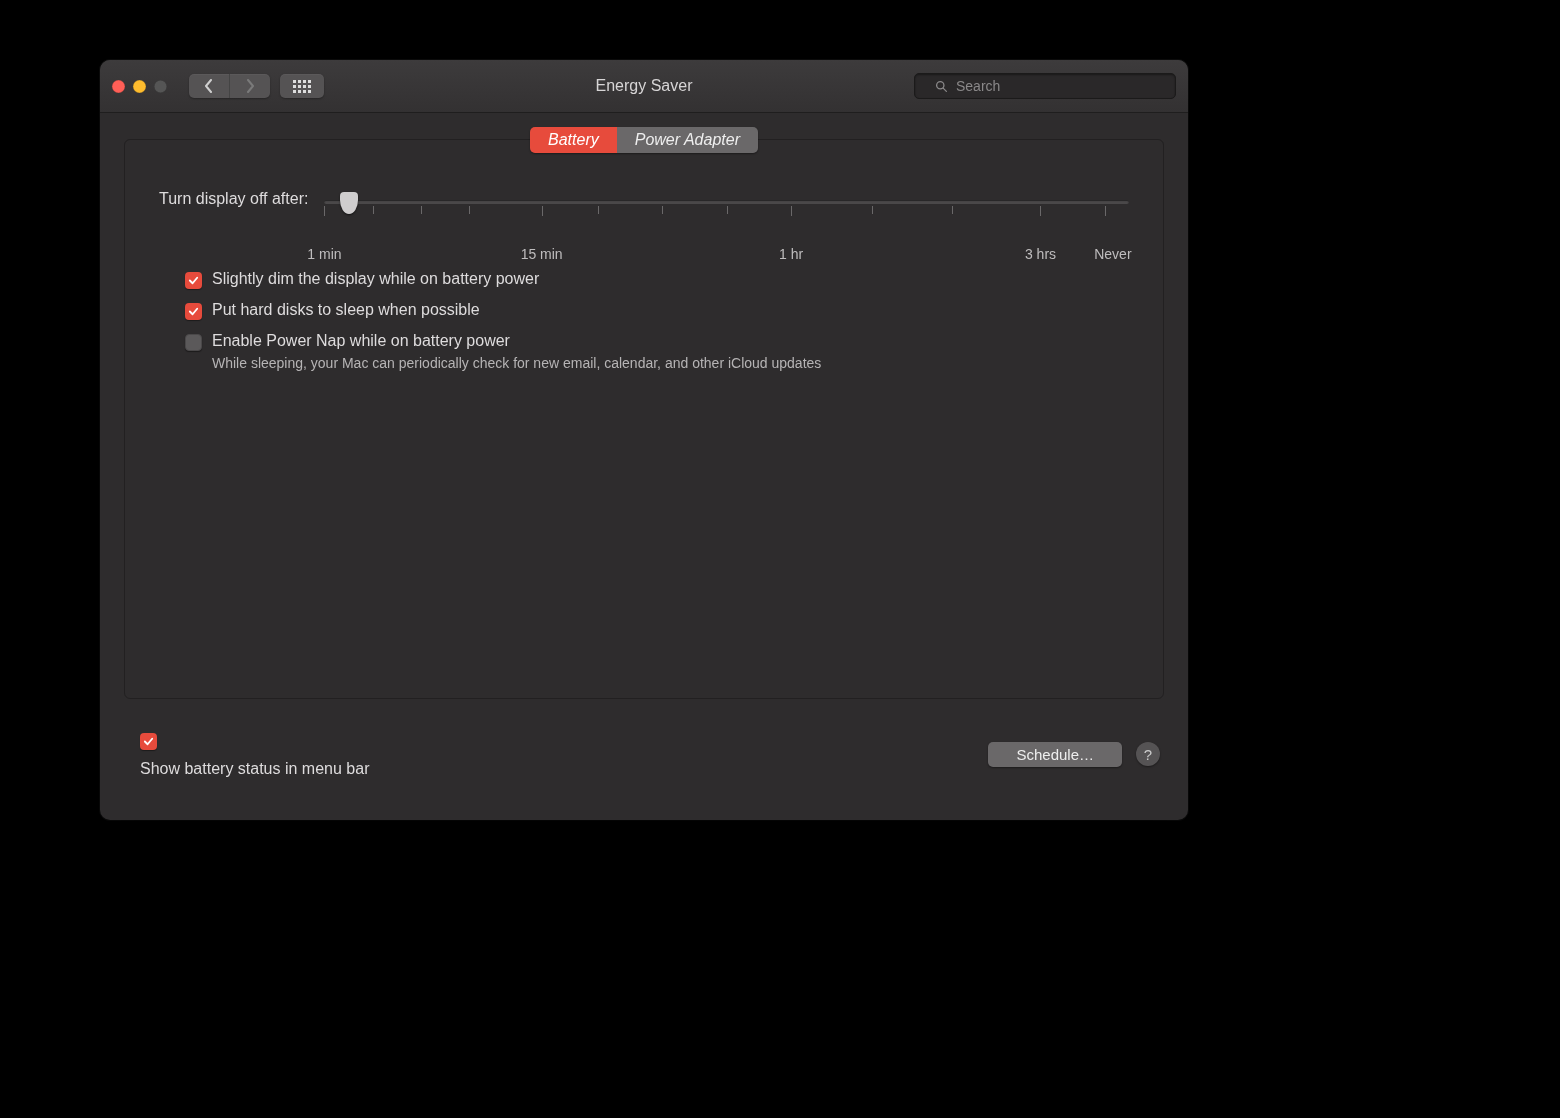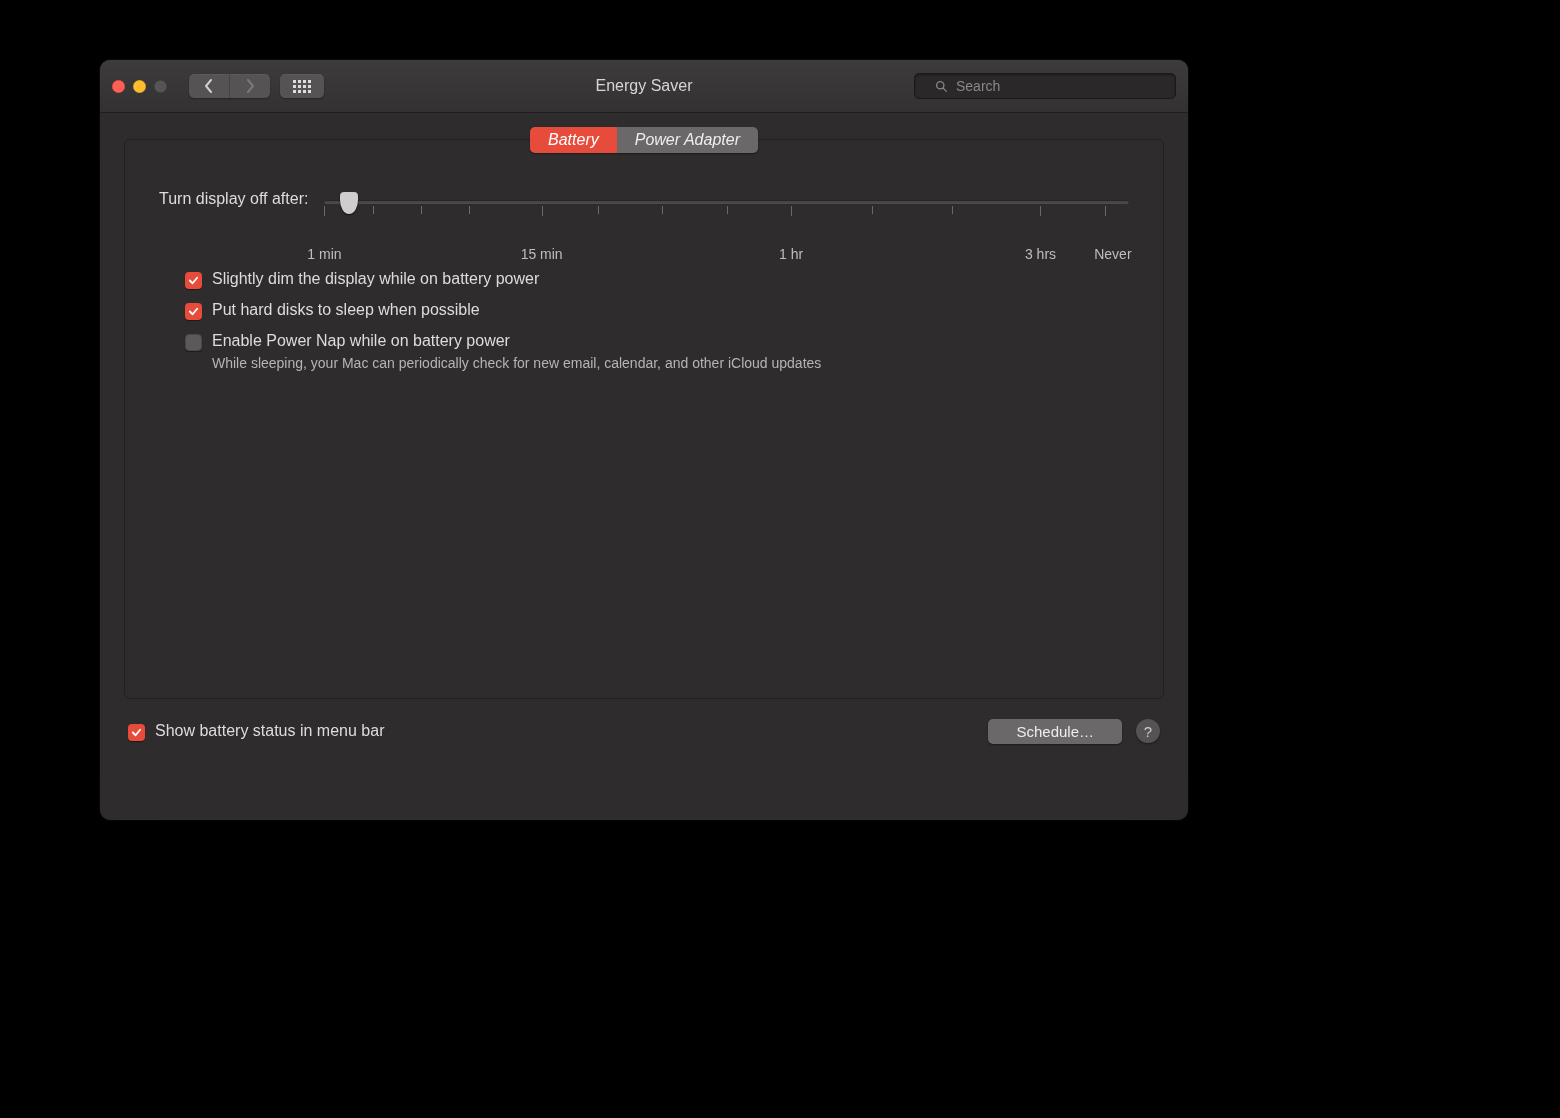--- a/index.html
+++ b/index.html
@@ -275,21 +275,21 @@
     border-radius: 5px;
     box-shadow: 0 1px 2px rgba(0,0,0,0.4);
   }
 
   .footer {
     margin-top: 20px;
     display: flex;
     align-items: center;
     padding: 0 4px;
   }
-  .footer .check-row { margin: 0; }
+  .footer .check-row { margin: 12px; flex-direction: column; }
   .footer-right {
     margin-left: auto;
     display: flex;
     gap: 14px;
   }
   .help {
     width: 24px;
     height: 24px;
     border-radius: 50%;
     background: #555354;

